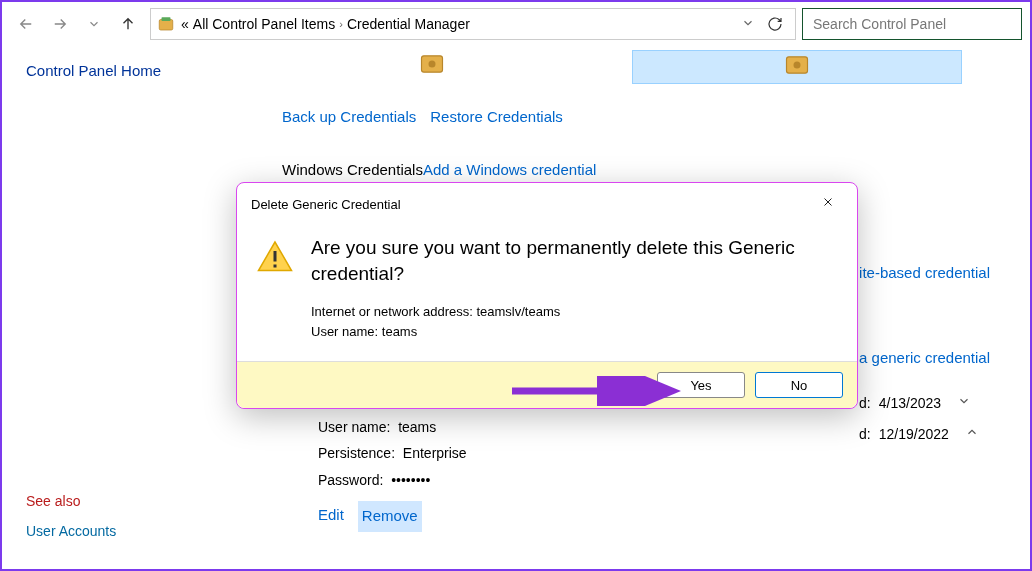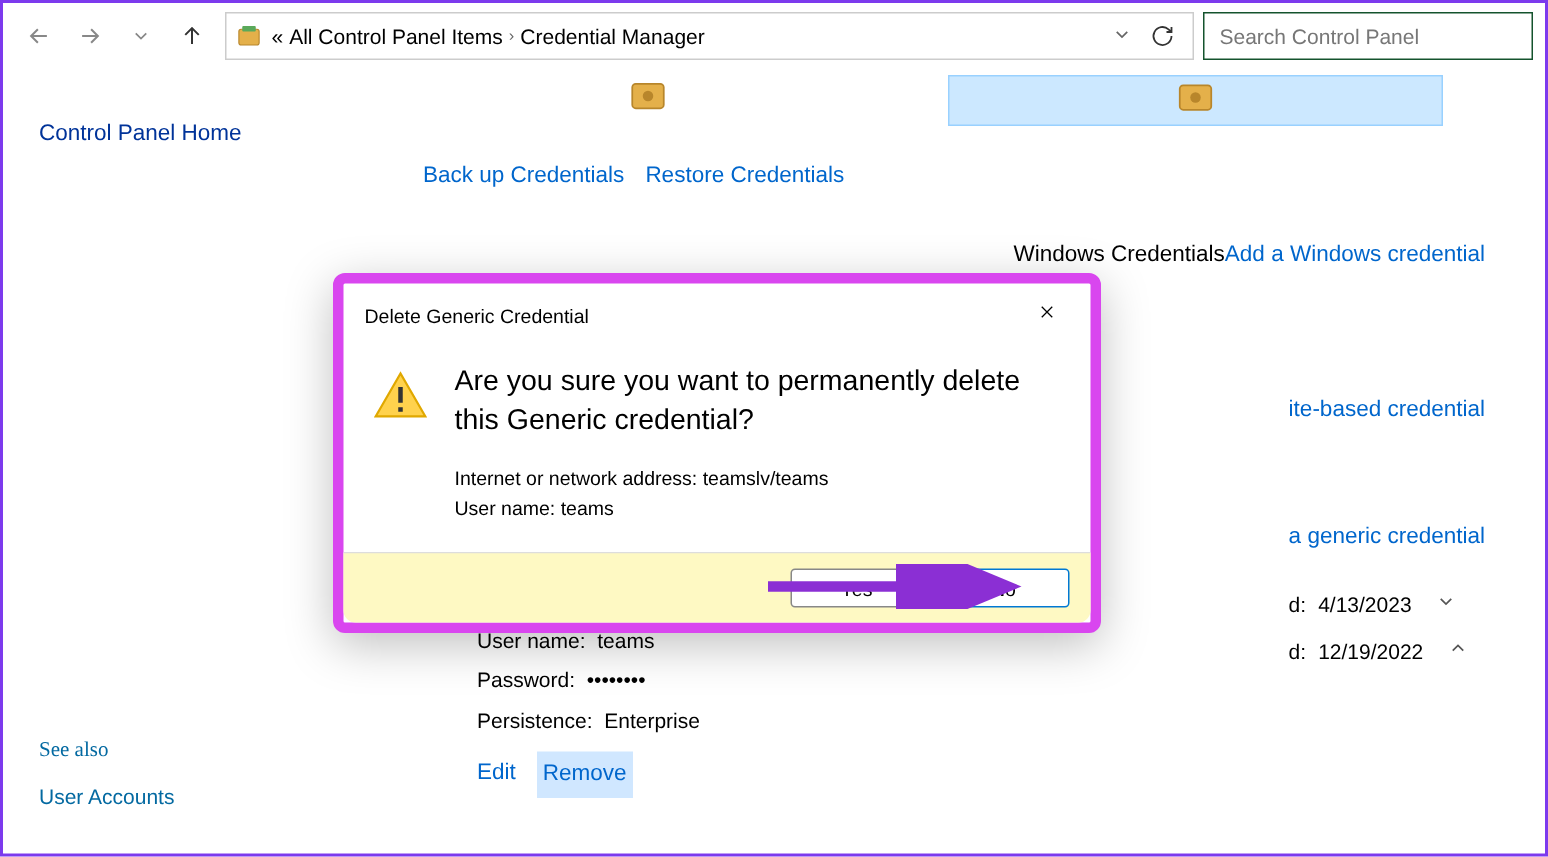--- a/index.html
+++ b/index.html
@@ -8,42 +8,42 @@
 .nav-btn { width: 32px; height: 32px; display: flex; align-items: center; justify-content: center; color: #888; cursor: default; }
 .nav-btn.enabled { color: #333; }
 .address-bar { flex: 1; display: flex; align-items: center; border: 1px solid #ccc; height: 32px; padding: 0 6px; margin: 0 4px; gap: 6px; }
 .addr-icon { width: 18px; height: 18px; }
 .breadcrumb { display: flex; align-items: center; gap: 4px; font-size: 14px; flex: 1; }
 .bc-chev { color: #666; font-size: 11px; }
 .refresh-btn { width: 28px; display: flex; align-items: center; justify-content: center; color: #333; }
 .search-box { width: 220px; border: 1px solid #14532d; height: 32px; display: flex; align-items: center; padding: 0 10px; color: #777; font-size: 14px; }
 .content-area { display: flex; height: calc(100% - 44px); }
 .left-pane { width: 260px; padding: 16px 24px; display: flex; flex-direction: column; }
-.cp-home { color: #003399; font-size: 15px; margin-top: 18px; cursor: pointer; }
+.cp-home { color: #003399; font-size: 15px; cursor: pointer; }
 .see-also-block { margin-top: auto; padding-bottom: 14px; }
-.see-also { color: #0369a1; font-size: 14px; margin-bottom: 14px; font-family: Liberation Serif, serif; }
+.see-also { color: #b91c1c; font-size: 14px; margin-bottom: 14px; }
 .user-accts { color: #0369a1; font-size: 14px; cursor: pointer; }
 .right-pane { flex: 1; padding: 4px 40px 0 20px; position: relative; }
 .tiles { display: flex; gap: 50px; margin-bottom: 24px; }
 .tile { width: 300px; height: 34px; display: flex; align-items: flex-start; justify-content: center; }
 .tile.selected { background: #cce8ff; border: 1px solid #99d1ff; width: 330px; height: 34px; padding-top: 0; }
 .tile-icon { width: 28px; height: 28px; }
 .links-row { display: flex; gap: 14px; margin-bottom: 28px; }
 .link { color: #0066cc; font-size: 15px; cursor: pointer; }
-.section-head { display: flex; justify-content: flex-end; align-items: center; font-size: 15px; padding: 4px 0; margin-top: 32px; }
+.section-head { display: flex; justify-content: flex-start; align-items: center; font-size: 15px; padding: 4px 0; margin-top: 32px; }
 .add-link { color: #0066cc; font-size: 15px; cursor: pointer; }
 .right-links { display: flex; flex-direction: column; align-items: flex-start; gap: 68px; position: absolute; right: 40px; top: 218px; }
 .date-row { display: flex; align-items: center; gap: 8px; color: #000; font-size: 14px; }
 .date-row .lbl { color: #000; }
 .chev { color: #555; margin-left: 8px; }
 .detail-block { margin-top: 205px; font-size: 14px; line-height: 1.9; padding-left: 36px; }
 .detail-row .dlabel { color: #000; }
 .action-row { display: flex; gap: 14px; margin-top: 8px; }
 .action-row .link.remove { background: #d0e7ff; padding: 1px 4px; }
-.dialog-backdrop { position: absolute; top: 180px; left: 220px; width: 512px; background: #fff; border: 7px solid #d946ef; border-radius: 8px; box-shadow: 0 8px 32px rgba(0,0,0,0.25); z-index: 20; }
+.dialog-backdrop { position: absolute; top: 180px; left: 234px; width: 622px; background: #fff; border: 1px solid #d946ef; border-radius: 8px; box-shadow: 0 8px 32px rgba(0,0,0,0.25); z-index: 20; }
 .dialog-title-bar { display: flex; justify-content: space-between; align-items: center; padding: 8px 14px; font-size: 13px; }
 .close-x { font-size: 16px; cursor: pointer; padding: 4px 8px; }
 .dialog-body { display: flex; padding: 10px 24px 20px 20px; gap: 18px; }
 .warn-icon { width: 36px; height: 36px; flex-shrink: 0; margin-top: 4px; }
 .dialog-text { flex: 1; }
 .dialog-heading { color: #000000; font-size: 19px; line-height: 1.35; margin-bottom: 16px; }
 .dialog-info { font-size: 13px; line-height: 1.5; }
 .dialog-footer { background: #fef9c3; border-top: 1px solid #ddd; border-radius: 0 0 8px 8px; padding: 10px 14px; display: flex; justify-content: flex-end; gap: 10px; }
 .dlg-btn { width: 88px; height: 26px; border: 1px solid #888; background: #fff; border-radius: 3px; font-size: 13px; cursor: pointer; }
 .dlg-btn.primary { border: 1.5px solid #0078d4; }
@@ -156,22 +156,22 @@
                 <path d="M6 15l6-6 6 6"></path>
               </svg>
           </span>
         </div>
       </div>
     </div>
 
     <div class="detail-block">
       <div class="detail-row"><span class="dlabel">Internet or network address:</span>&nbsp;&nbsp;<span>teamslv/teams</span></div>
       <div class="detail-row"><span class="dlabel">User name:</span>&nbsp;&nbsp;<span>teams</span></div>
+      <div class="detail-row"><span class="dlabel">Persistence:</span>&nbsp;&nbsp;<span>Enterprise</span></div>
       <div class="detail-row"><span class="dlabel">Password:</span>&nbsp;&nbsp;<span>••••••••</span></div>
-      <div class="detail-row"><span class="dlabel">Persistence:</span>&nbsp;&nbsp;<span>Enterprise</span></div>
       <div class="action-row">
         <span class="link">Edit</span>
         <span class="link remove">Remove</span>
       </div>
     </div>
   </div>
 </div>
 
 <div class="dialog-backdrop">
   <div class="dialog-title-bar">

